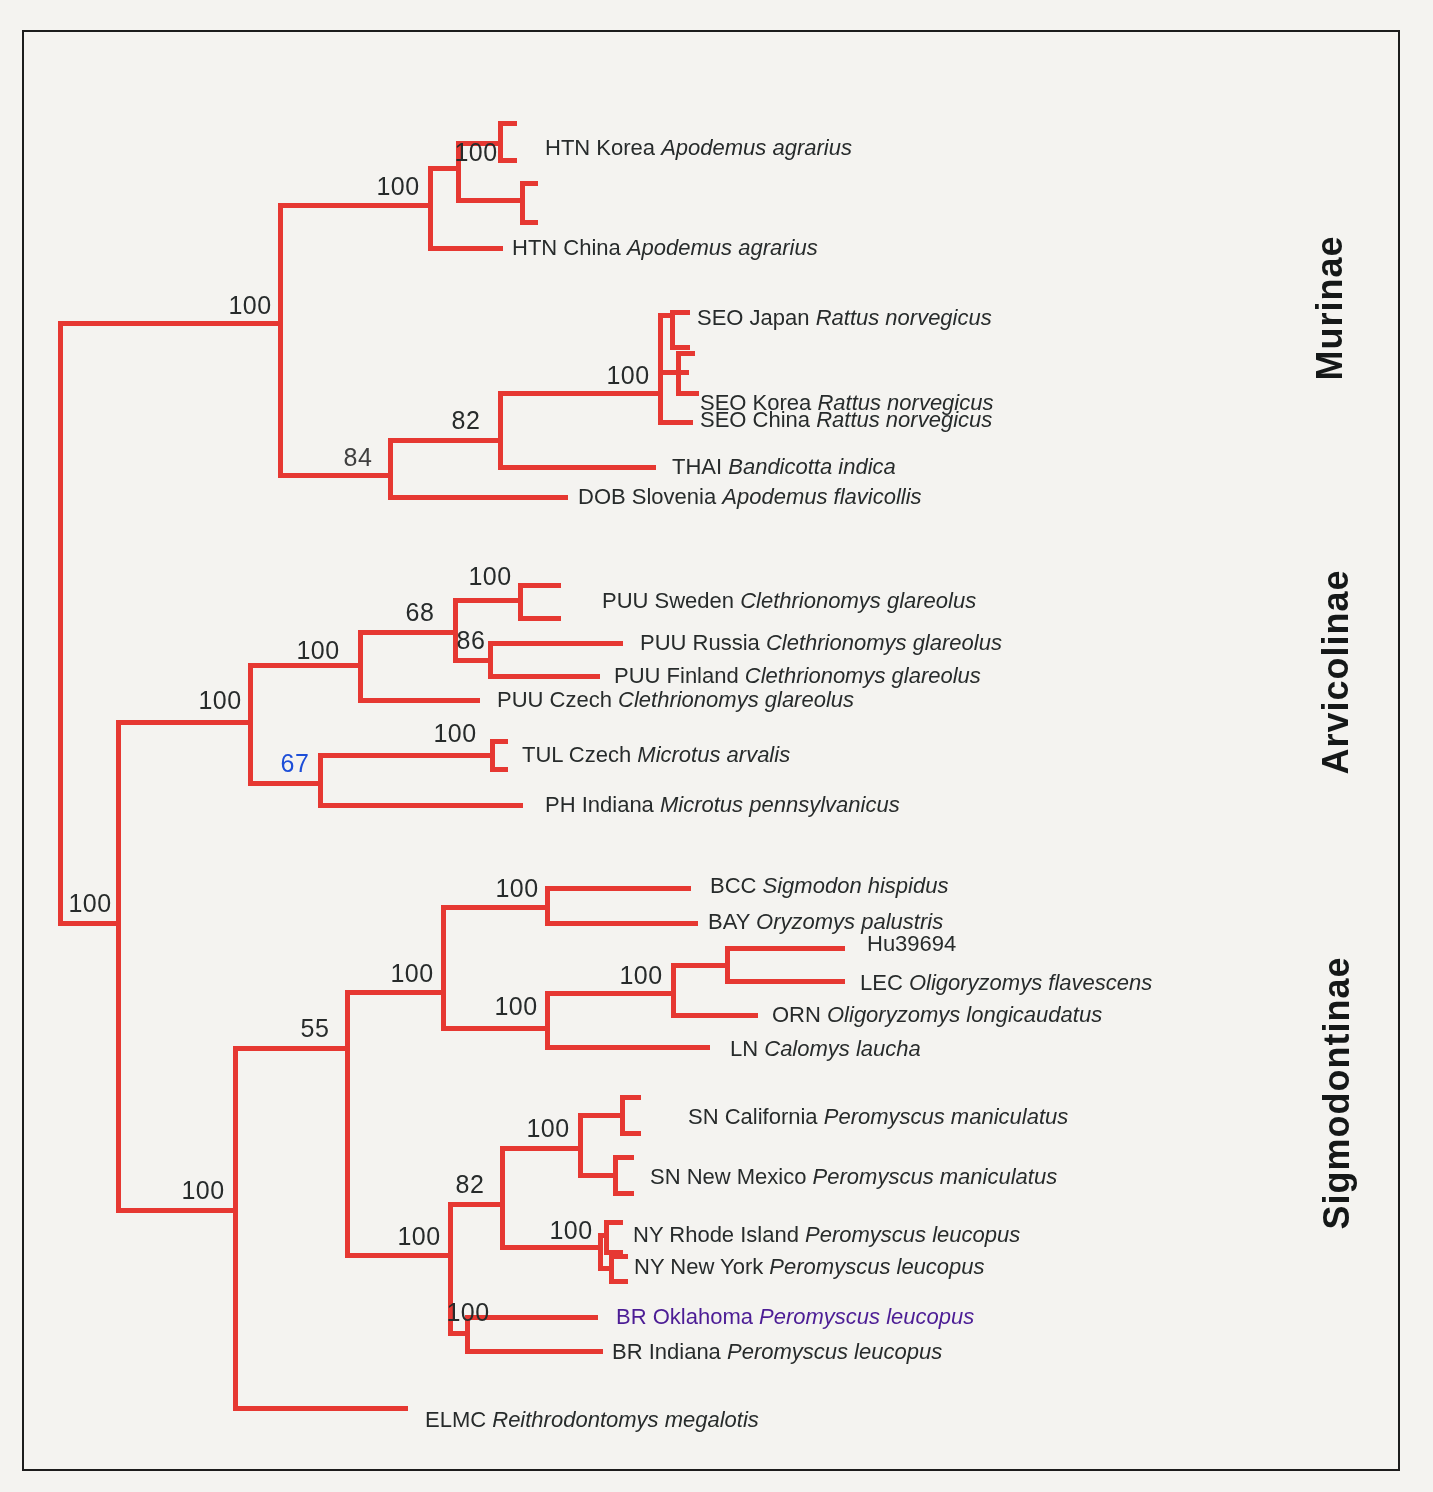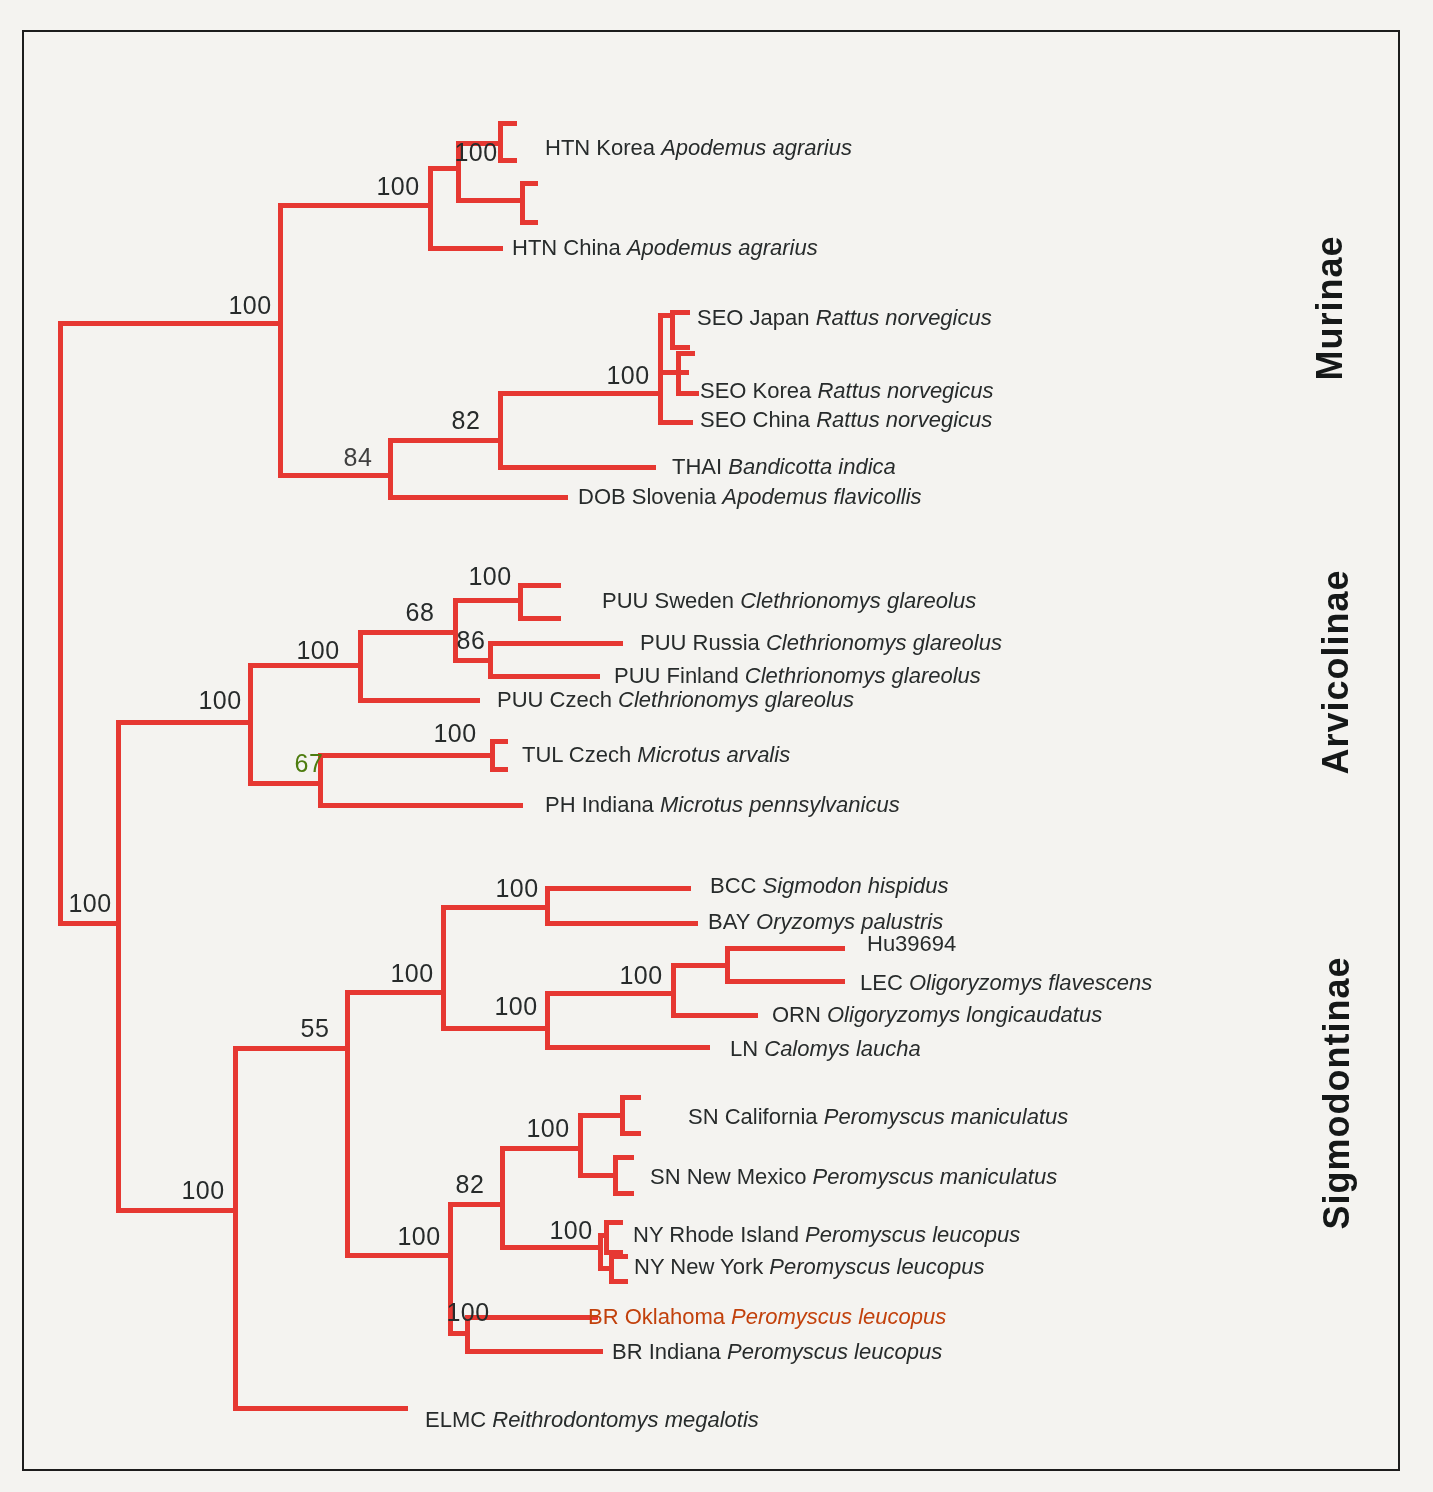--- a/index.html
+++ b/index.html
@@ -133,56 +133,56 @@
       <div class="bootstrap" style="left: 90px; top: 903px; color: rgb(39, 43, 43);">100</div>
       <div class="bootstrap" style="left: 398px; top: 186px; color: rgb(39, 43, 43);">100</div>
       <div class="bootstrap" style="left: 476px; top: 152px; color: rgb(39, 43, 43);">100</div>
       <div class="bootstrap" style="left: 358px; top: 457px; color: #404040;">84</div>
       <div class="bootstrap" style="left: 466px; top: 420px; color: rgb(39, 43, 43);">82</div>
       <div class="bootstrap" style="left: 628px; top: 375px; color: rgb(39, 43, 43);">100</div>
       <div class="bootstrap" style="left: 220px; top: 700px; color: rgb(39, 43, 43);">100</div>
       <div class="bootstrap" style="left: 318px; top: 650px; color: rgb(39, 43, 43);">100</div>
       <div class="bootstrap" style="left: 420px; top: 612px; color: rgb(39, 43, 43);">68</div>
       <div class="bootstrap" style="left: 471px; top: 640px; color: rgb(39, 43, 43);">86</div>
-      <div class="bootstrap" style="left: 309px; top: 763px; color: #4d7c0f;">67</div>
+      <div class="bootstrap" style="left: 295px; top: 763px; color: #1d4ed8;">67</div>
       <div class="bootstrap" style="left: 203px; top: 1190px; color: rgb(39, 43, 43);">100</div>
       <div class="bootstrap" style="left: 315px; top: 1028px; color: rgb(39, 43, 43);">55</div>
       <div class="bootstrap" style="left: 412px; top: 973px; color: rgb(39, 43, 43);">100</div>
       <div class="bootstrap" style="left: 517px; top: 888px; color: rgb(39, 43, 43);">100</div>
       <div class="bootstrap" style="left: 516px; top: 1006px; color: rgb(39, 43, 43);">100</div>
       <div class="bootstrap" style="left: 641px; top: 975px; color: rgb(39, 43, 43);">100</div>
       <div class="bootstrap" style="left: 419px; top: 1236px; color: rgb(39, 43, 43);">100</div>
       <div class="bootstrap" style="left: 470px; top: 1184px; color: rgb(39, 43, 43);">82</div>
       <div class="bootstrap" style="left: 548px; top: 1128px; color: rgb(39, 43, 43);">100</div>
       <div class="bootstrap" style="left: 571px; top: 1230px; color: rgb(39, 43, 43);">100</div>
       <div class="bootstrap" style="left: 468px; top: 1312px; color: rgb(39, 43, 43);">100</div>
       <div class="tip-label" style="left: 545px; top: 133px; color: rgb(39, 43, 43);"><span>HTN Korea </span><span class="sp">Apodemus agrarius</span></div>
       <div class="tip-label" style="left: 512px; top: 233px; color: rgb(39, 43, 43);"><span>HTN China </span><span class="sp">Apodemus agrarius</span></div>
       <div class="tip-label" style="left: 697px; top: 303px; color: rgb(39, 43, 43);"><span>SEO Japan </span><span class="sp">Rattus norvegicus</span></div>
-      <div class="tip-label" style="left: 700px; top: 376px; color: rgb(39, 43, 43);"><span>SEO Korea </span><span class="sp">Rattus norvegicus</span></div>
+      <div class="tip-label" style="left: 700px; top: 388px; color: rgb(39, 43, 43);"><span>SEO Korea </span><span class="sp">Rattus norvegicus</span></div>
       <div class="tip-label" style="left: 700px; top: 405px; color: rgb(39, 43, 43);"><span>SEO China </span><span class="sp">Rattus norvegicus</span></div>
       <div class="tip-label" style="left: 672px; top: 452px; color: rgb(39, 43, 43);"><span>THAI </span><span class="sp">Bandicotta indica</span></div>
       <div class="tip-label" style="left: 578px; top: 482px; color: rgb(39, 43, 43);"><span>DOB Slovenia </span><span class="sp">Apodemus flavicollis</span></div>
       <div class="tip-label" style="left: 602px; top: 586px; color: rgb(39, 43, 43);"><span>PUU Sweden </span><span class="sp">Clethrionomys glareolus</span></div>
       <div class="tip-label" style="left: 640px; top: 628px; color: rgb(39, 43, 43);"><span>PUU Russia </span><span class="sp">Clethrionomys glareolus</span></div>
       <div class="tip-label" style="left: 614px; top: 661px; color: rgb(39, 43, 43);"><span>PUU Finland </span><span class="sp">Clethrionomys glareolus</span></div>
       <div class="tip-label" style="left: 497px; top: 685px; color: rgb(39, 43, 43);"><span>PUU Czech </span><span class="sp">Clethrionomys glareolus</span></div>
       <div class="tip-label" style="left: 522px; top: 740px; color: rgb(39, 43, 43);"><span>TUL Czech </span><span class="sp">Microtus arvalis</span></div>
       <div class="tip-label" style="left: 545px; top: 790px; color: rgb(39, 43, 43);"><span>PH Indiana </span><span class="sp">Microtus pennsylvanicus</span></div>
       <div class="tip-label" style="left: 710px; top: 871px; color: rgb(39, 43, 43);"><span>BCC </span><span class="sp">Sigmodon hispidus</span></div>
       <div class="tip-label" style="left: 708px; top: 907px; color: rgb(39, 43, 43);"><span>BAY </span><span class="sp">Oryzomys palustris</span></div>
       <div class="tip-label" style="left: 867px; top: 929px; color: rgb(39, 43, 43);"><span>Hu39694</span></div>
       <div class="tip-label" style="left: 860px; top: 968px; color: rgb(39, 43, 43);"><span>LEC </span><span class="sp">Oligoryzomys flavescens</span></div>
       <div class="tip-label" style="left: 772px; top: 1000px; color: rgb(39, 43, 43);"><span>ORN </span><span class="sp">Oligoryzomys longicaudatus</span></div>
       <div class="tip-label" style="left: 730px; top: 1034px; color: rgb(39, 43, 43);"><span>LN </span><span class="sp">Calomys laucha</span></div>
       <div class="tip-label" style="left: 688px; top: 1102px; color: rgb(39, 43, 43);"><span>SN California </span><span class="sp">Peromyscus maniculatus</span></div>
       <div class="tip-label" style="left: 650px; top: 1162px; color: rgb(39, 43, 43);"><span>SN New Mexico </span><span class="sp">Peromyscus maniculatus</span></div>
       <div class="tip-label" style="left: 633px; top: 1220px; color: rgb(39, 43, 43);"><span>NY Rhode Island </span><span class="sp">Peromyscus leucopus</span></div>
       <div class="tip-label" style="left: 634px; top: 1252px; color: rgb(39, 43, 43);"><span>NY New York </span><span class="sp">Peromyscus leucopus</span></div>
-      <div class="tip-label" style="left: 588px; top: 1302px; color: #c2410c;"><span>BR Oklahoma </span><span class="sp">Peromyscus leucopus</span></div>
+      <div class="tip-label" style="left: 616px; top: 1302px; color: #4c1d95;"><span>BR Oklahoma </span><span class="sp">Peromyscus leucopus</span></div>
       <div class="tip-label" style="left: 612px; top: 1337px; color: rgb(39, 43, 43);"><span>BR Indiana </span><span class="sp">Peromyscus leucopus</span></div>
       <div class="tip-label" style="left: 425px; top: 1393px; color: rgb(39, 43, 43); margin-top: 12px;"><span>ELMC </span><span class="sp">Reithrodontomys megalotis</span></div>
       <div class="bootstrap" style="left: 490px; top: 576px; color: rgb(39, 43, 43);">100</div>
       <div class="bootstrap" style="left: 455px; top: 733px; color: rgb(39, 43, 43);">100</div>
       <div class="clade-label" style="left: 1330px; top: 308px;">Murinae</div>
       <div class="clade-label" style="left: 1336px; top: 672px;">Arvicolinae</div>
       <div class="clade-label" style="left: 1337px; top: 1093px;">Sigmodontinae</div>
     </div>
 </div>
 

